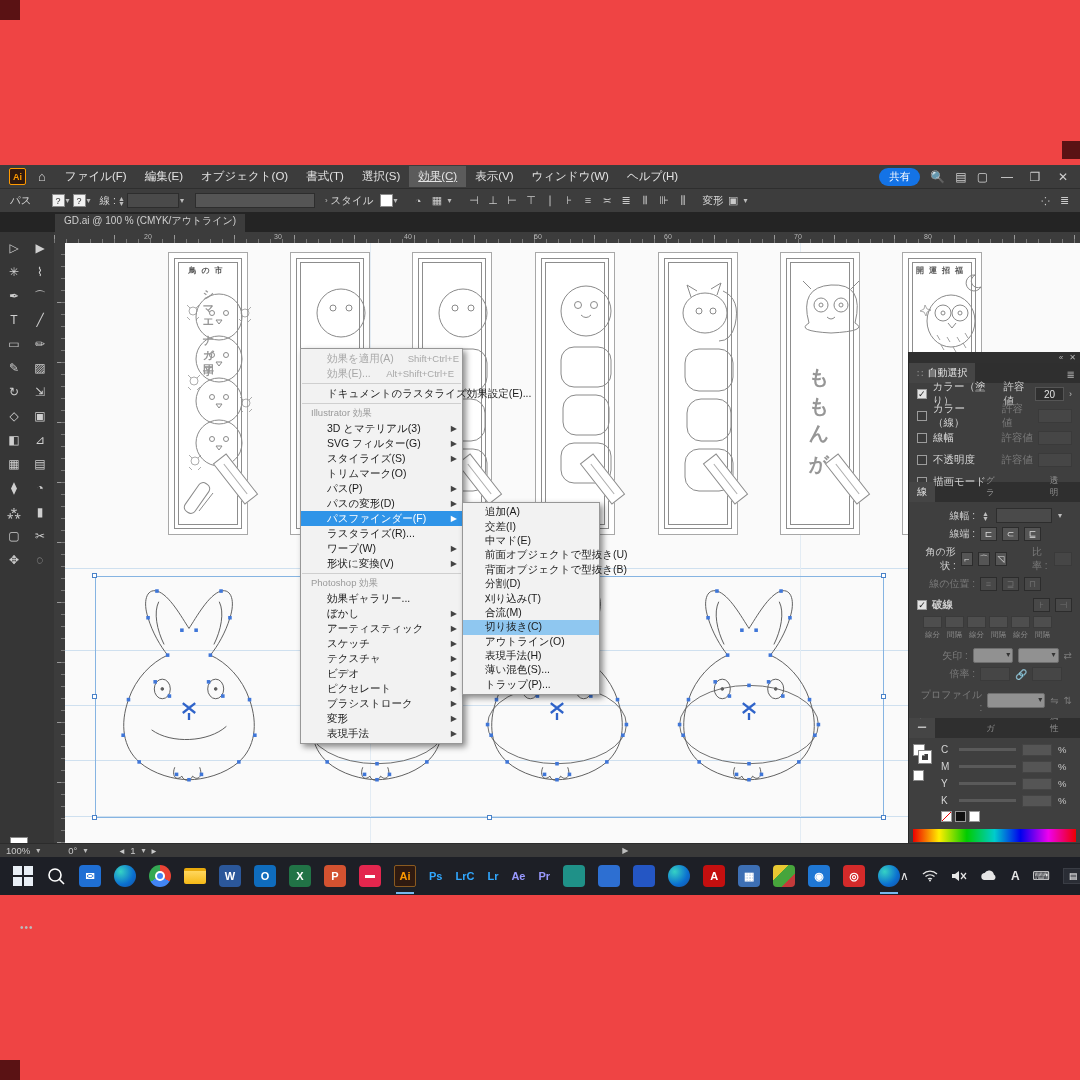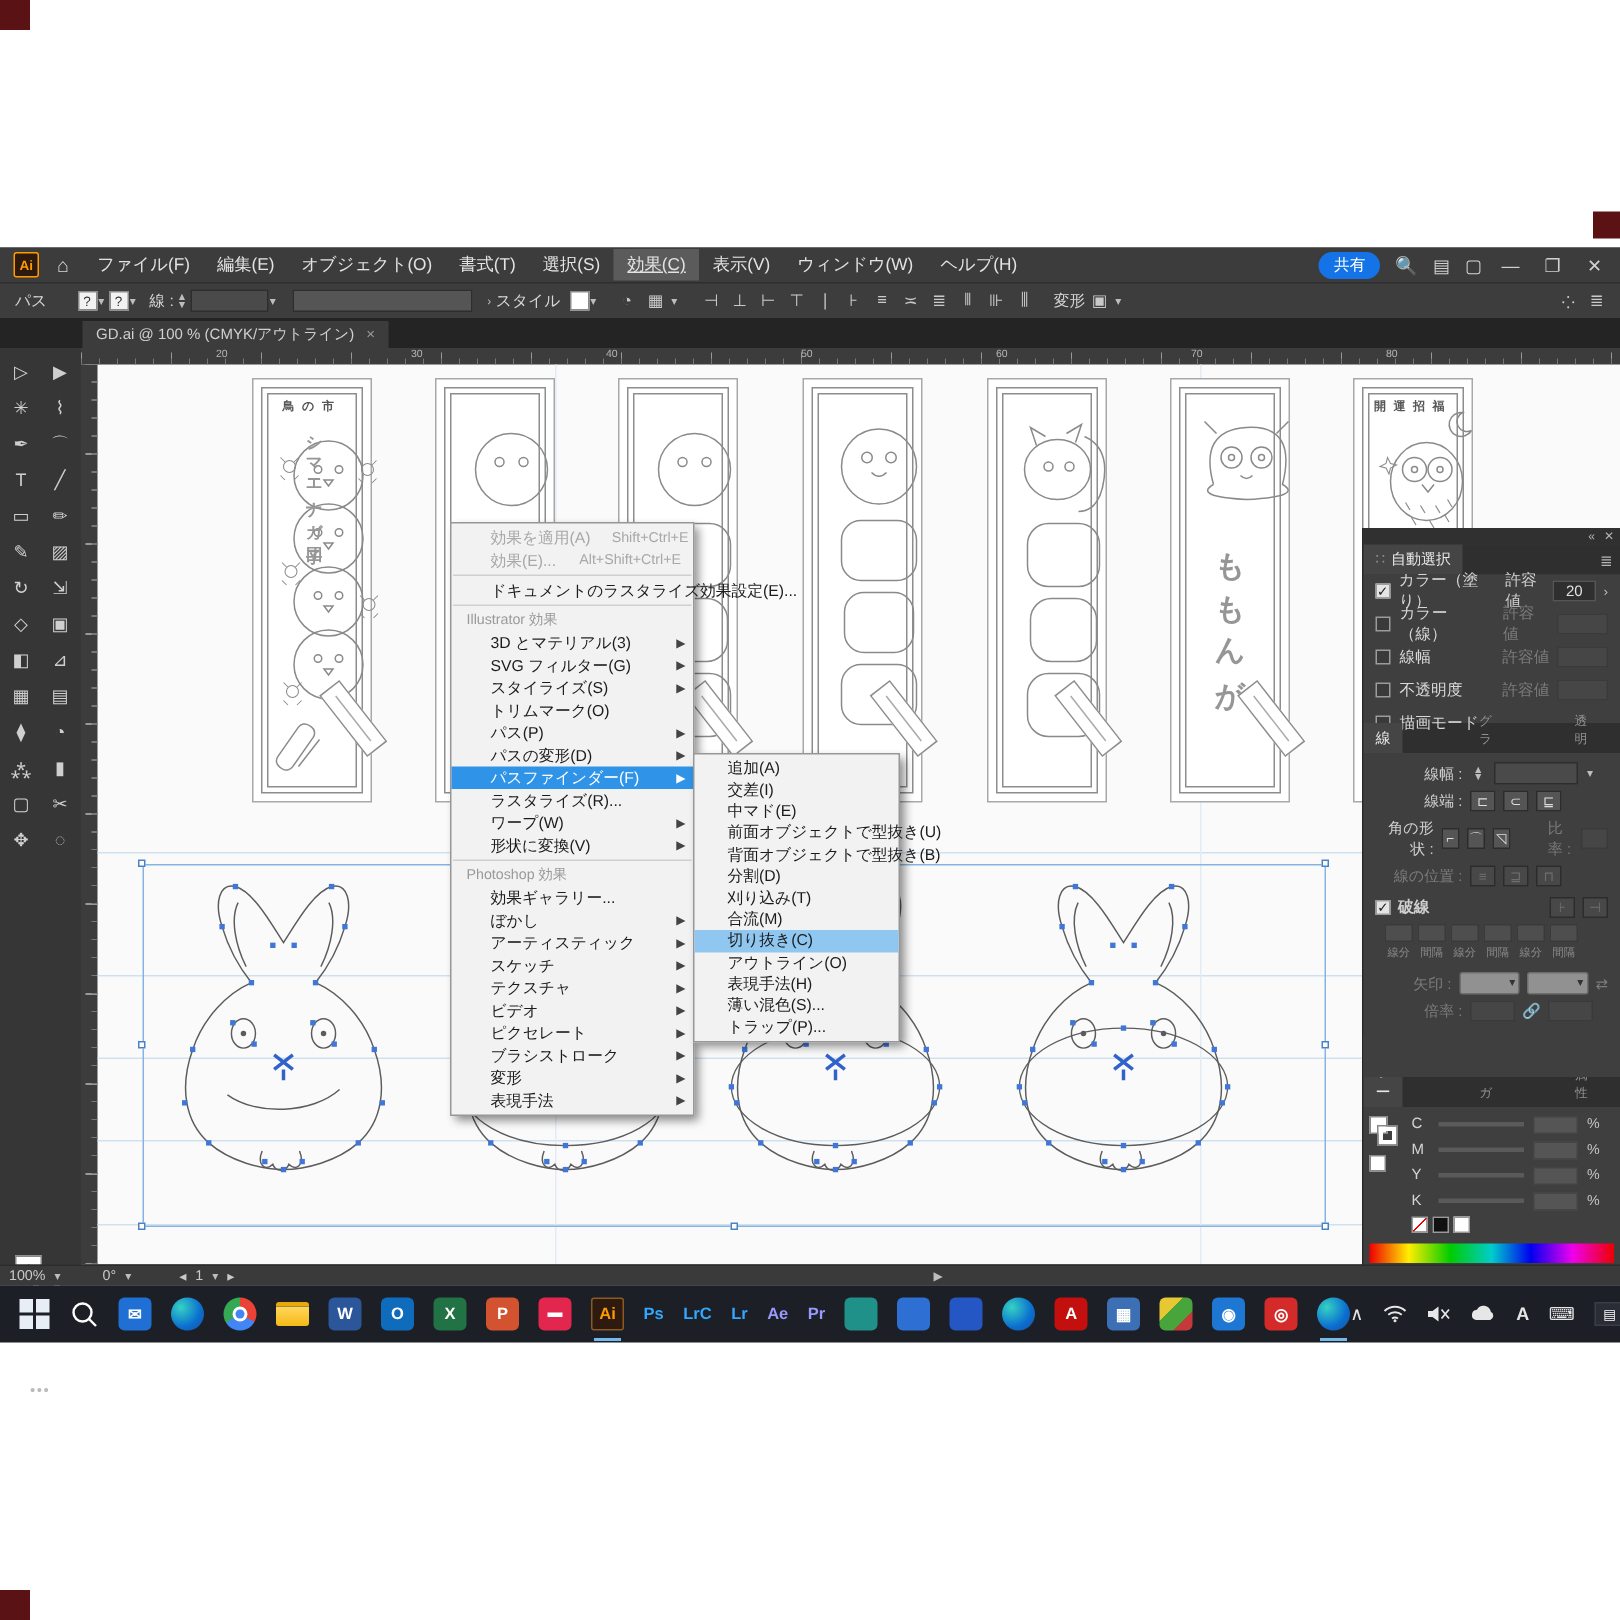--- a/index.html
+++ b/index.html
@@ -1,18 +1,18 @@
 <!DOCTYPE html>
 <html><head>
 <meta charset="utf-8">
 <style>
   * { margin:0; padding:0; box-sizing:border-box; }
   html,body { width:1080px; height:1080px; background:#000; overflow:hidden;
     font-family:"Liberation Sans", sans-serif; -webkit-font-smoothing:antialiased; }
-  #stage { position:relative; width:1080px; height:1080px; background:#ffffff; }
+  #stage { position:relative; width:1080px; height:1080px; background:#ef4444; }
 
   
   .corner { position:absolute; background:#5a1214; }
 
   
   #app { position:absolute; left:0; top:165px; width:1080px; height:692px; background:#3c3c3c; }
 
   
   #titlebar { position:absolute; left:0; top:0; width:1080px; height:23px; background:#3c3c3c; display:flex; align-items:center; }
   .ai-logo { width:17px; height:17px; margin-left:9px; background:#2f1a10; color:#ff9a00; font-size:9px; font-weight:bold;
@@ -31,21 +31,21 @@
   .sw { width:13px; height:13px; background:#f2f2f2; border:1px solid #8a8a8a; color:#333; font-size:9px; text-align:center; line-height:12px; }
   .mini-chev { color:#bdbdbd; font-size:8px; margin:0 3px 0 1px; }
   .stepper { width:11px; color:#bdbdbd; font-size:7px; line-height:5px; text-align:center; }
   .combo { background:#4a4a4a; border:1px solid #2d2d2d; height:15px; width:52px; }
   .wide-input { background:#555; border:1px solid #2d2d2d; height:15px; width:120px; }
   .alic { color:#c9c9c9; font-size:11px; width:19px; text-align:center; }
   .cb-gap { width:10px; }
 
   
   #tabbar { position:absolute; left:0; top:47px; width:1080px; height:20px; background:#242424; display:flex; align-items:flex-end; }
-  #doctab { background:#3c3c3c; color:#cfcfcf; font-size:10px; height:18px; padding:0 9px; display:flex; align-items:center; gap:8px; margin-left:55px; }
+  #doctab { background:#3c3c3c; color:#cfcfcf; font-size:10px; height:18px; padding:0 9px; display:flex; align-items:center; gap:8px; margin-left:55px;flex-direction:column; }
   #doctab .close { color:#9a9a9a; font-size:10px; }
 
   
   #toolbar { position:absolute; left:0; top:67px; width:54px; height:611px; background:#363636; }
   .toolgrid { display:grid; grid-template-columns:26px 26px; justify-content:center; padding-top:4px; }
   .tool { height:24px; color:#cfcfcf; font-size:12px; display:flex; align-items:center; justify-content:center; }
   .proxy { position:absolute; left:10px; top:605px; width:34px; height:34px; }
   .proxy .f { position:absolute; left:0; top:0; width:18px; height:18px; background:#fff; border:1px solid #888; color:#444; font-size:9px; text-align:center; line-height:16px;}
   .proxy .s { position:absolute; left:12px; top:12px; width:18px; height:18px; border:4px solid #fff; outline:1px solid #888; }
   .modebtns { position:absolute; left:8px; top:648px; display:flex; gap:3px; }
@@ -786,20 +786,26 @@
             <span class="lsel" style="width:46px;"></span>
             <span class="lsel" style="width:46px;"></span>
             <span class="graytxt">⇄</span>
           </div>
           <div class="srow">
             <span class="rl graytxt">倍率 :</span>
             <span class="valbox gray" style="width:30px;"></span>
             <span class="graytxt">🔗</span>
             <span class="valbox gray" style="width:30px;"></span>
           </div>
+          <div class="srow" style="margin-top:3px;">
+            <span class="rl graytxt" style="width:70px;">プロファイル :</span>
+            <span class="lsel" style="width:62px;"></span>
+            <span class="graytxt">⇋</span>
+            <span class="graytxt">⇅</span>
+          </div>
         </div>
       </div>
 
       <div>
         <div class="ptabs" id="colortabs">
             <div class="ptab on">カラー</div>
             <div class="ptab dim">カラーガ</div>
             <div class="ptab dim">属性</div>
             <div class="ptab dim">パタ</div>
             <div class="ptab dim">アピ</div>

